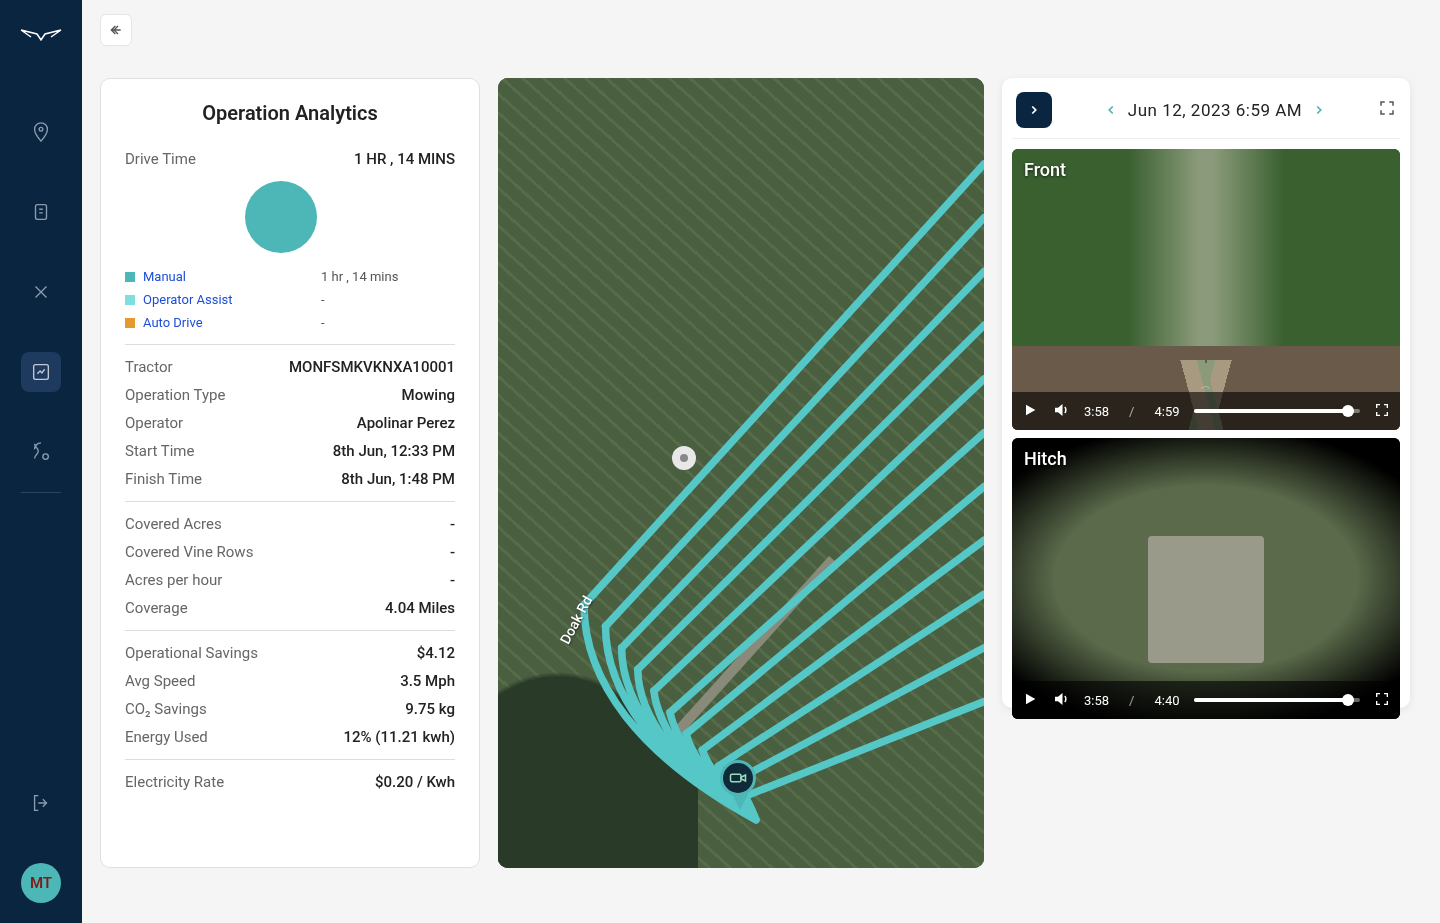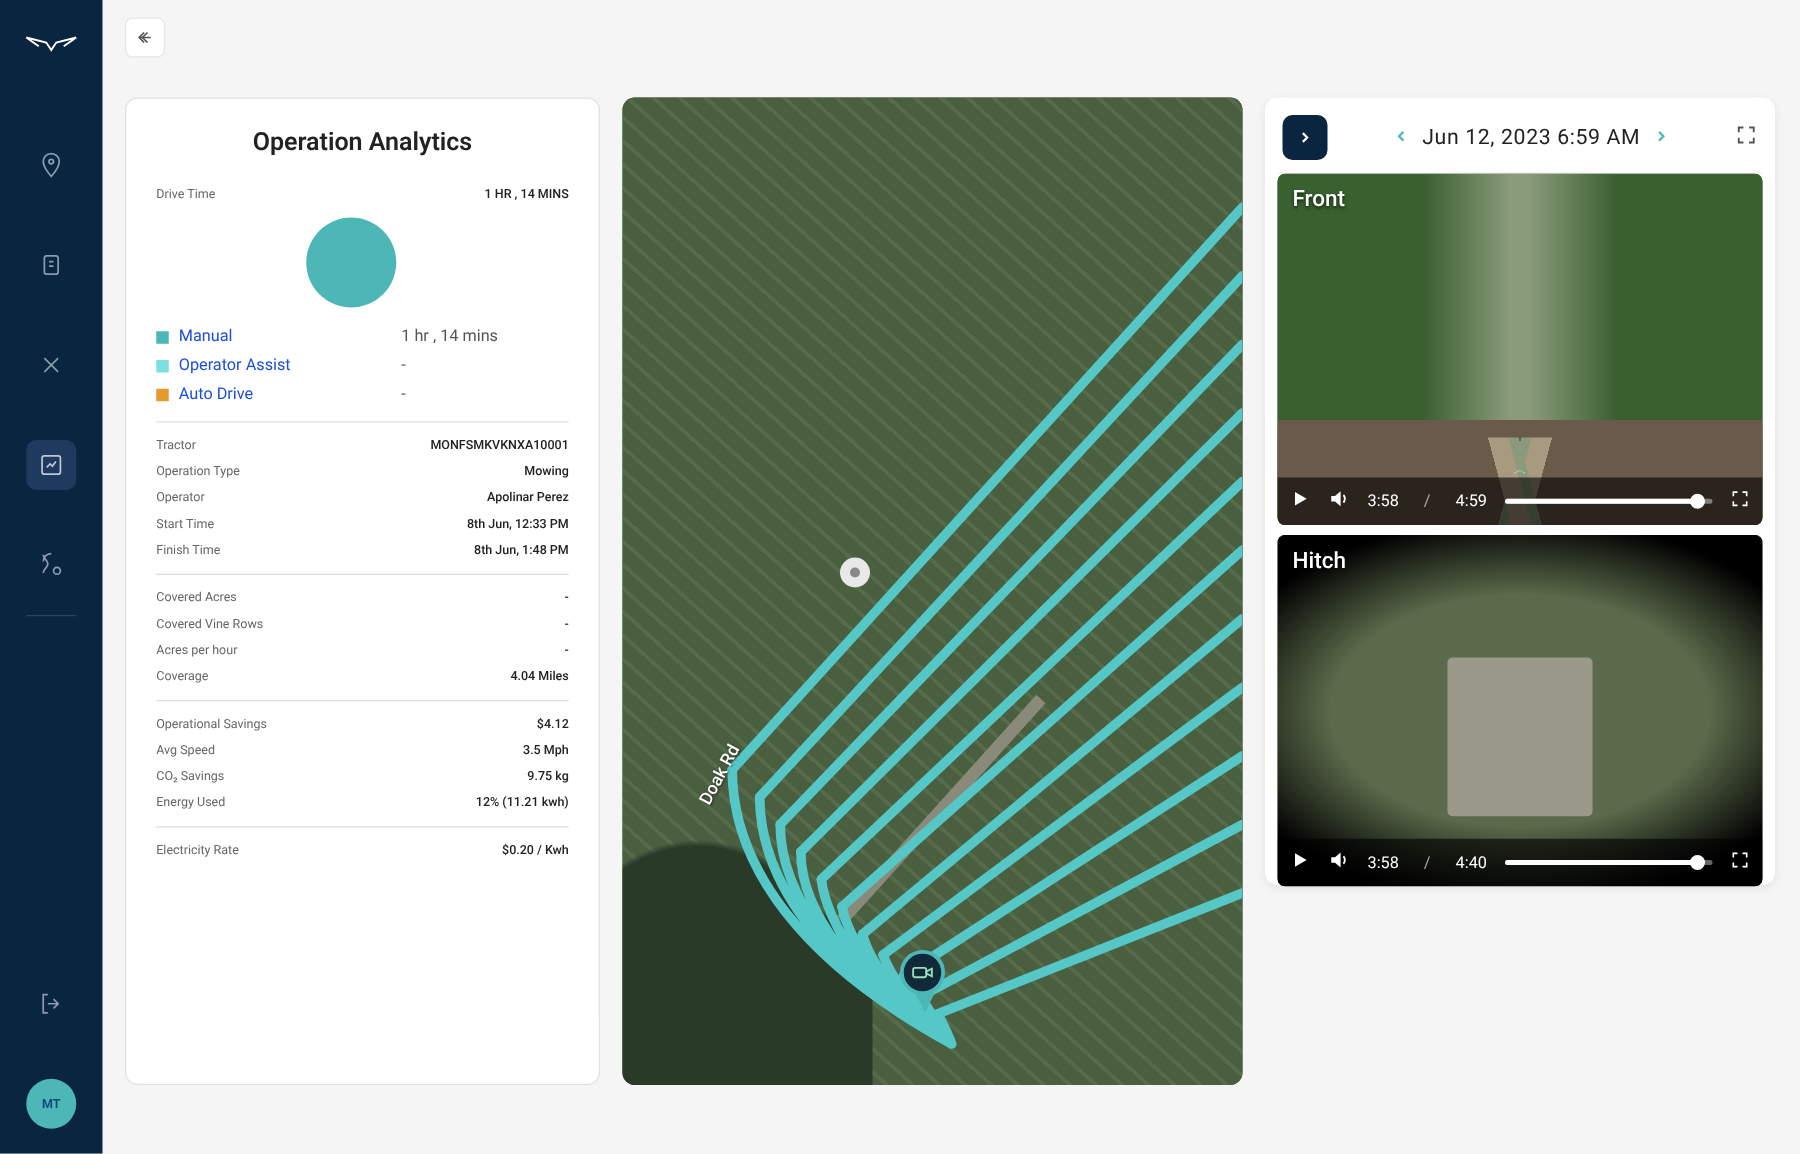--- a/index.html
+++ b/index.html
@@ -55,31 +55,31 @@
   display: flex;
   flex-direction: column;
   align-items: center;
   gap: 40px;
 }
 .avatar {
   width: 40px;
   height: 40px;
   border-radius: 50%;
   background: #4db6b6;
-  color: #0c4a6e;
+  color: #7f1d1d;
   display: flex;
   align-items: center;
   justify-content: center;
-  font-size: 10px;
+  font-size: 15px;
   font-weight: 600;
 }
 .main {
   flex: 1;
   display: flex;
-  padding: 14px 20px 18px 18px;
+  padding: 14px 30px 18px 18px;
   gap: 18px;
   position: relative;
 }
 .back-btn {
   position: absolute;
   top: 14px;
   left: 18px;
   width: 32px;
   height: 32px;
   background: white;
@@ -104,21 +104,21 @@
   text-align: center;
   font-size: 20px;
   font-weight: 600;
   color: #222;
   margin-bottom: 20px;
 }
 .stat-row {
   display: flex;
   justify-content: space-between;
   align-items: center;
-  font-size: 10px;
+  font-size: 15px;
   padding: 5px 0;
 }
 .stat-label { color: #666; }
 .stat-value { color: #222; font-weight: 500; }
 .chart-circle {
   width: 72px;
   height: 72px;
   border-radius: 50%;
   background: #4db6b6;
   margin: 8px auto 12px 120px;
@@ -246,20 +246,21 @@
   margin-top: 64px;
   height: 630px;
   padding: 10px 10px 12px 10px;
   box-shadow: 0 2px 8px rgba(0,0,0,0.08);
   position: relative;
 }
 .video-header {
   display: flex;
   align-items: center;
   gap: 12px;
+  margin-bottom: 10px;
   padding: 4px 4px 10px 4px;
   border-bottom: 1px solid #eee;
 }
 .video-collapse {
   width: 36px;
   height: 36px;
   background: #0a2540;
   border-radius: 8px;
   display: flex;
   align-items: center;

